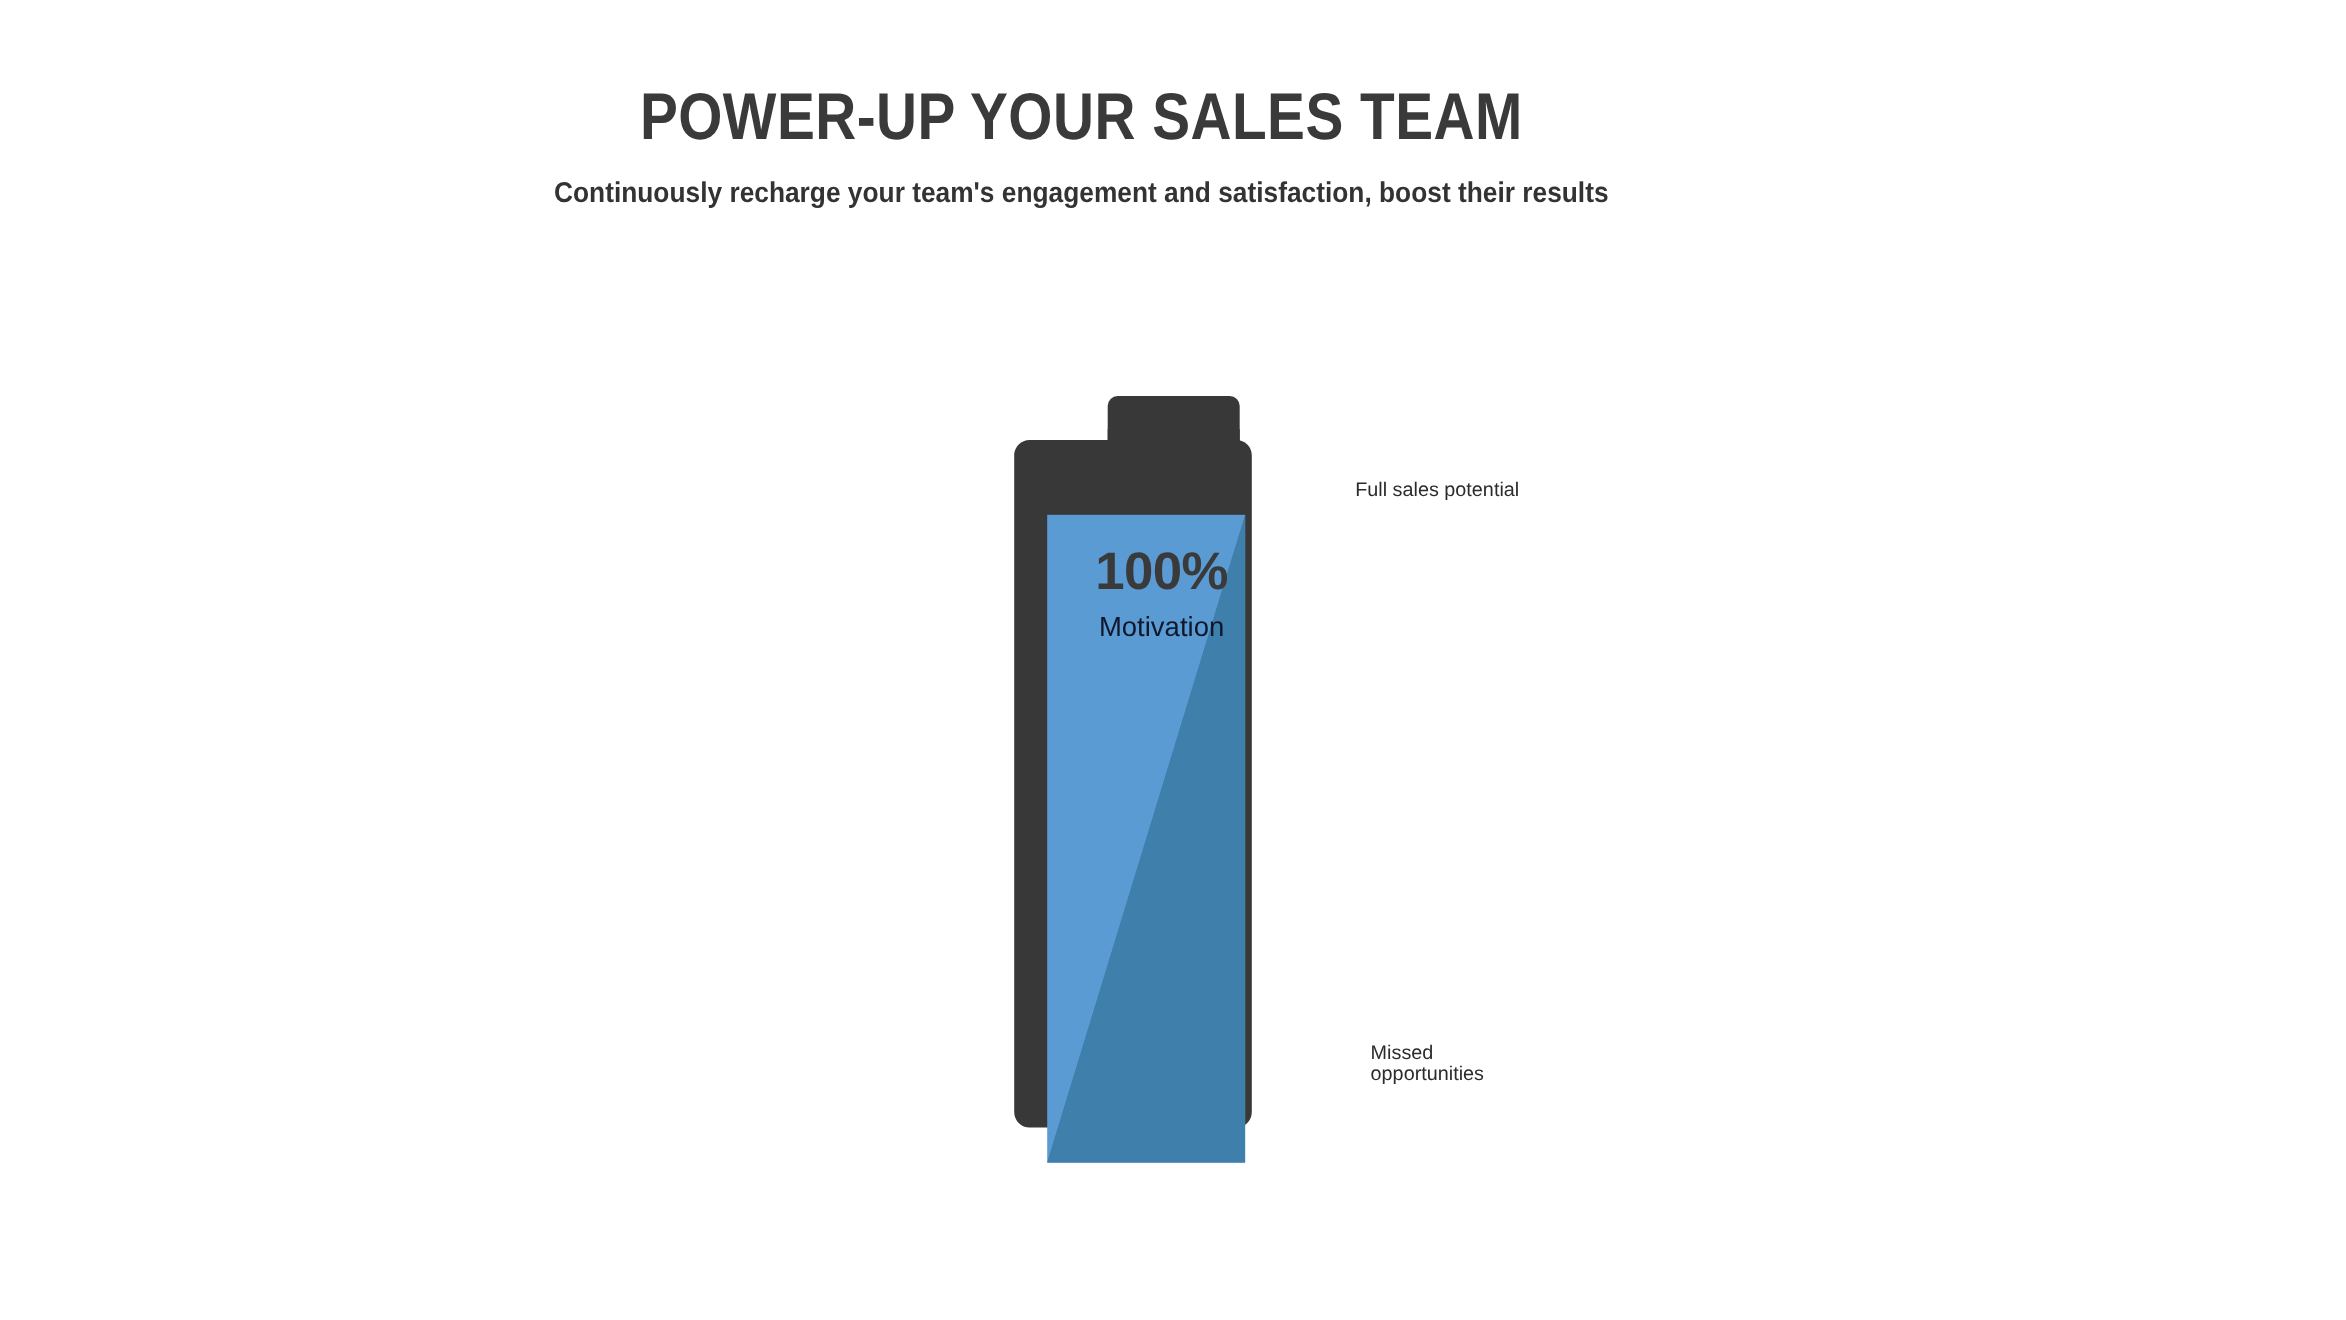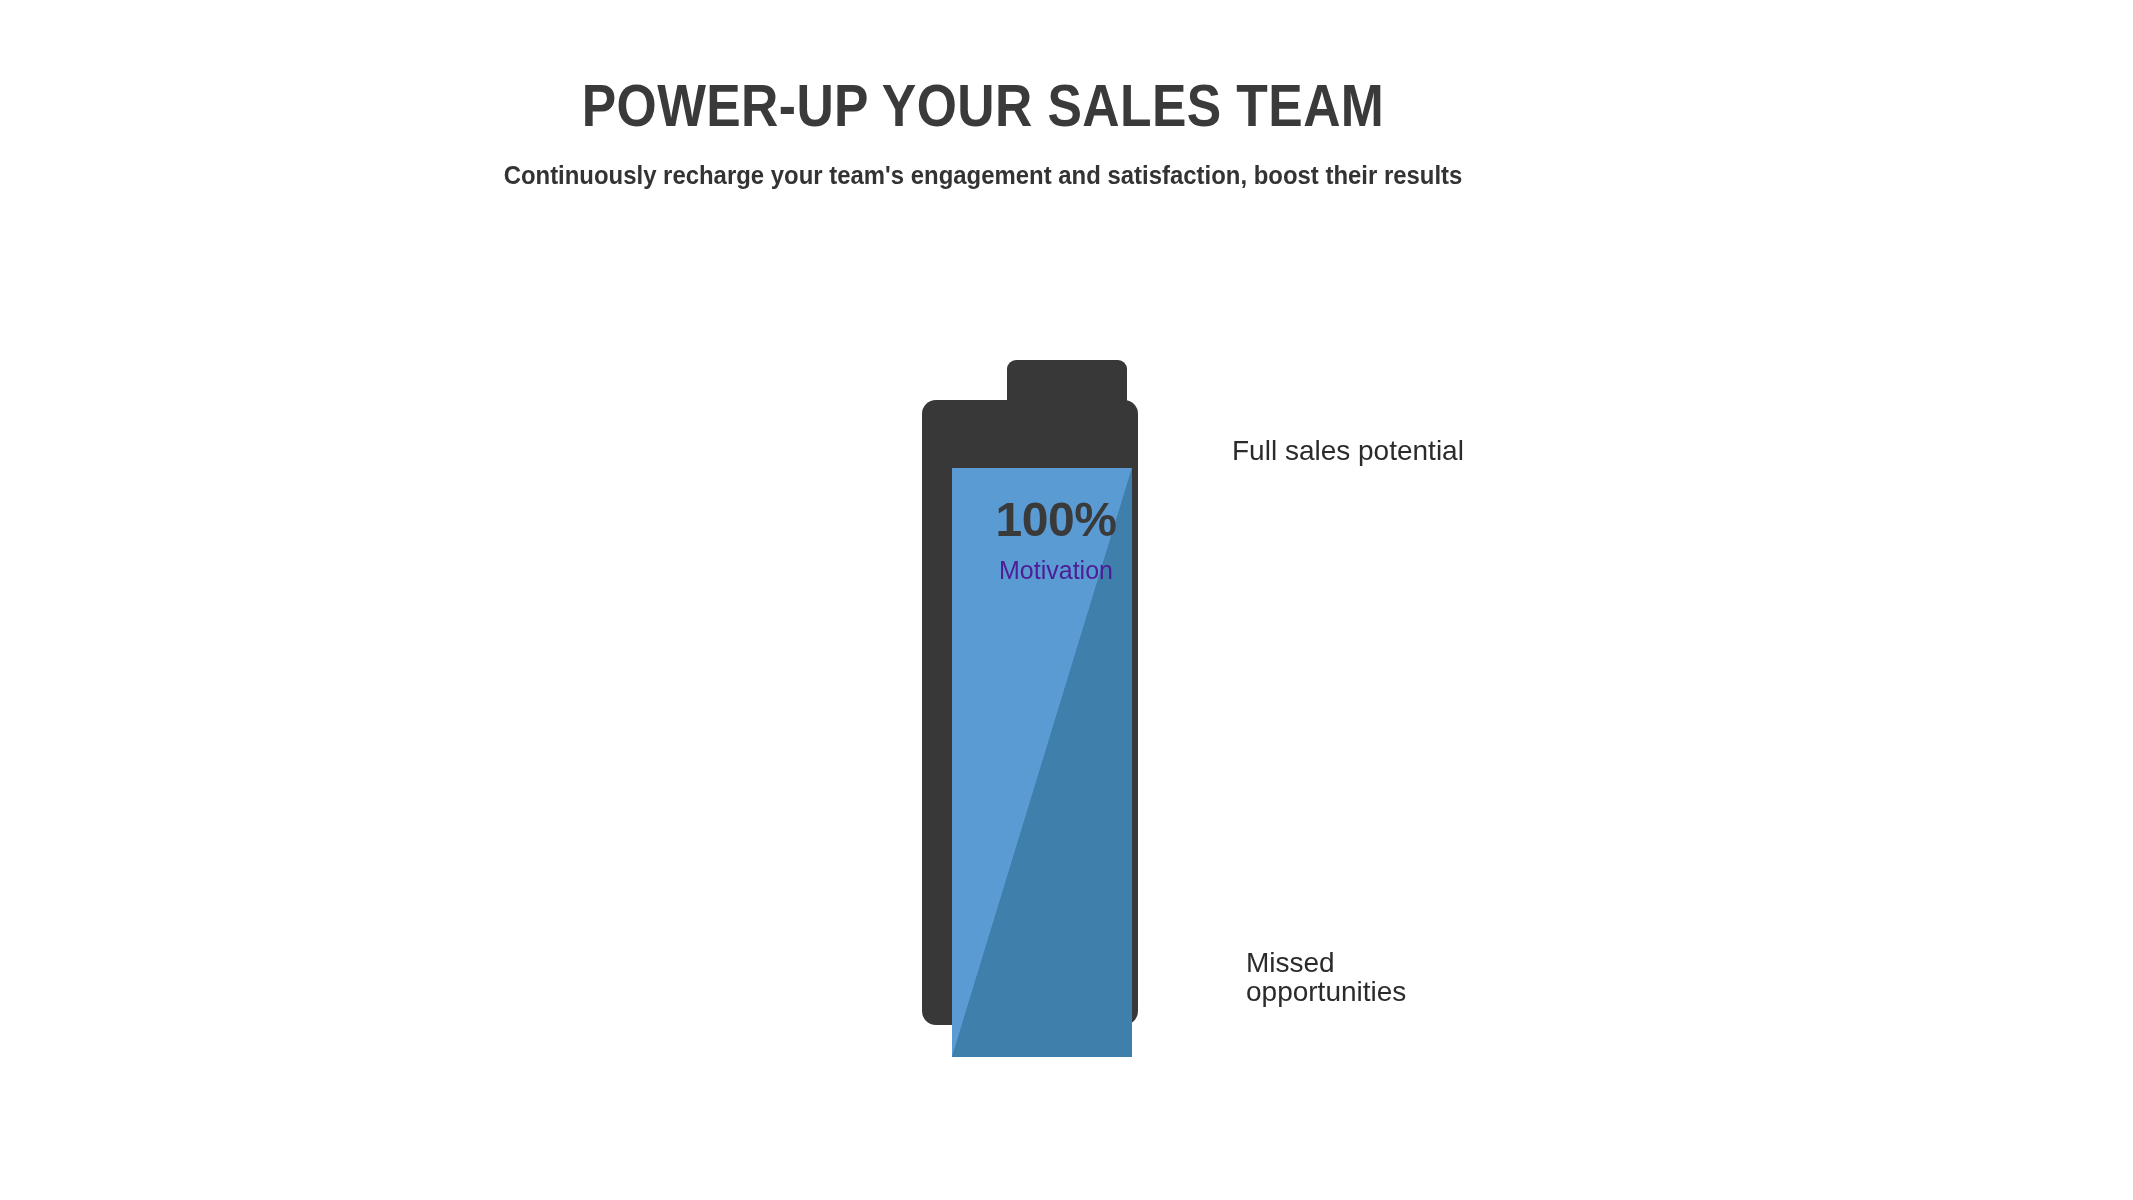--- a/index.html
+++ b/index.html
@@ -133,27 +133,27 @@
     line-height: 1.0;
     color: #3a3a3a;
     letter-spacing: -0.5px;
   }
   #battery-metric-label {
     margin: 0;
     padding-top: 14px;
     font-size: 25px;
     font-weight: normal;
     line-height: 1.0;
-    color: #4c1d95;
+    color: #0f172a;
   }
 
   
   .callout {
     position: absolute;
-    font-size: 28px;
+    font-size: 18px;
     font-weight: normal;
     line-height: 1.05;
     color: #2b2b2b;
     white-space: pre-line;
   }
   #callout-top {
     left: 1232px;
     top: 436px;
   }
   #callout-bottom {

